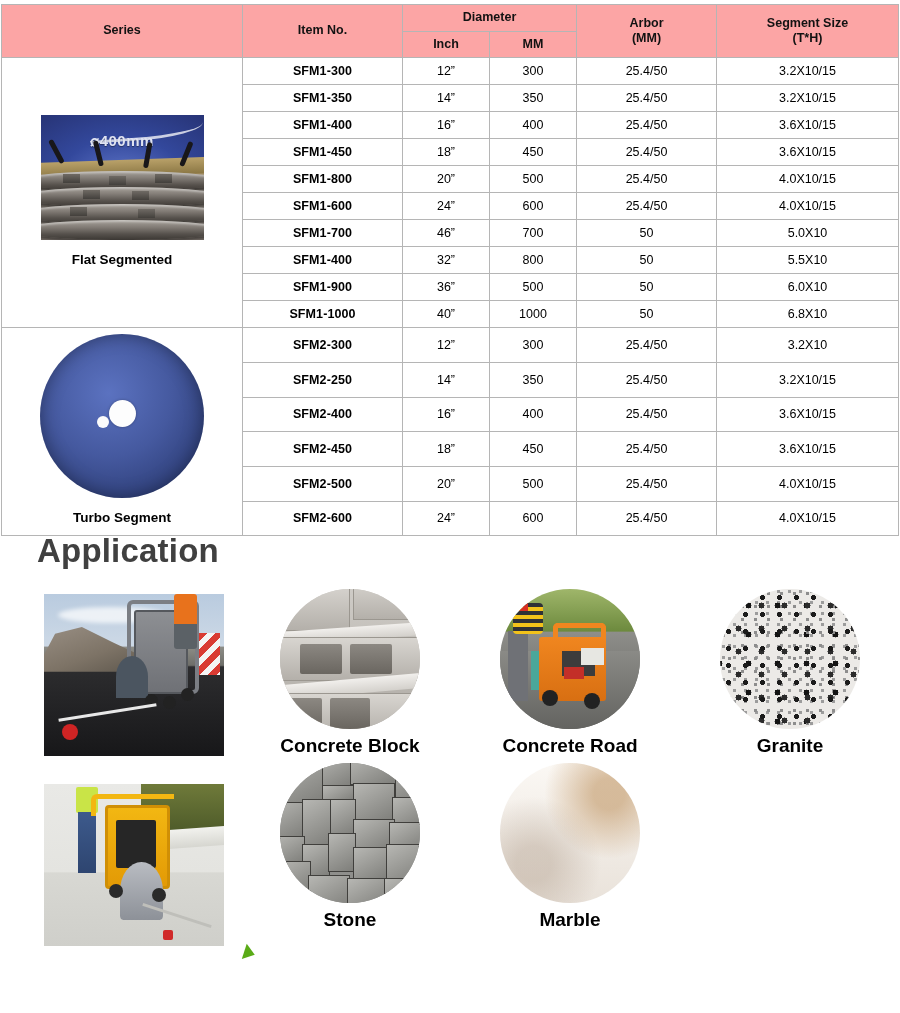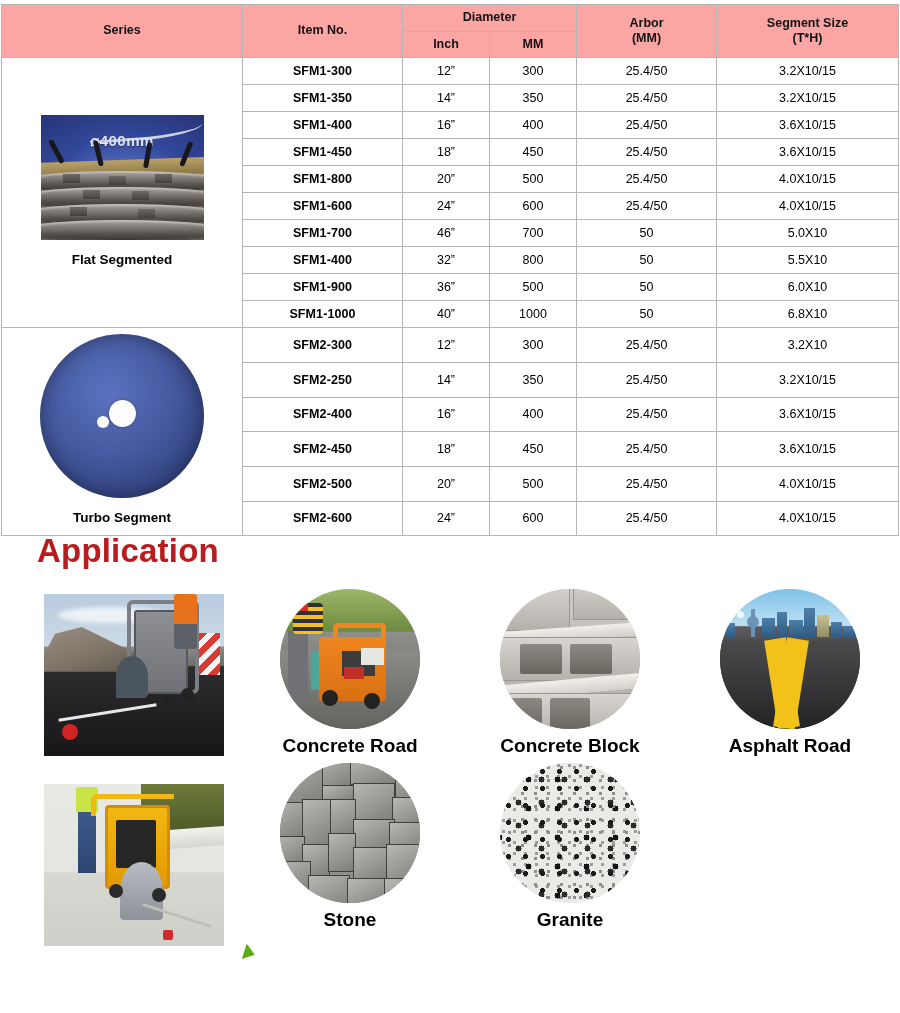--- a/index.html
+++ b/index.html
@@ -121,21 +121,21 @@
     background:#fdfdfd; box-shadow: 0 0 3px rgba(0,0,0,.3);
   }
   .photo-turbo .pin {
     position:absolute; left:35%; top:50%; width:12px; height:12px;
     border-radius:50%; background:#fbfbfb;
   }
 
   
   .app-title {
     position:absolute; left:37px; top:528px;
-    color:#b91c1c; font-size:33px; font-weight:bold; letter-spacing:.2px;
+    color:#404040; font-size:33px; font-weight:bold; letter-spacing:.2px;
   }
   .app-area { position:absolute; left:0; top:585px; width:900px; height:375px; }
 
   .left-photos { position:absolute; left:44px; top:5px; width:180px; }
   .lp { width:180px; height:162px; position:relative; overflow:hidden; }
   .lp.second { margin-top:28px; }
 
   
   .scene-asphalt { background: linear-gradient(#b9cbdf 0%, #cdd9e6 32%, #8c8c86 33%, #6e6e69 44%, #2d2d2f 45%, #171719 100%); }
   .scene-asphalt .sky-cloud { position:absolute; top:8%; left:8%; width:60%; height:10%; background:rgba(255,255,255,.7); border-radius:50%; filter: blur(2px);}
@@ -475,72 +475,57 @@
         <div class="wheel2" style="left:36%;top:62%"></div>
         <div class="wheel2" style="left:60%;top:64%"></div>
         <div class="cut-line2"></div>
         <div class="red-tip"></div>
       </div>
     </div>
 
     <div class="app-grid">
 
       <div class="app-cell">
+        <div class="circle c-block">
+          <div class="blk" style="left:-6%;top:-4%;width:56%;height:34%"></div>
+          <div class="blk" style="left:52%;top:-8%;width:56%;height:30%"></div>
+          <div class="slab" style="left:-8%;top:27%;width:118%;height:9%;transform:skewY(-4deg)"></div>
+          <div class="blk" style="left:-8%;top:34%;width:118%;height:32%"></div>
+          <div class="hole" style="left:14%;top:39%;width:30%;height:22%"></div>
+          <div class="hole" style="left:50%;top:39%;width:30%;height:22%"></div>
+          <div class="slab" style="left:-10%;top:64%;width:124%;height:11%;transform:skewY(-5deg)"></div>
+          <div class="blk" style="left:-10%;top:74%;width:124%;height:30%"></div>
+          <div class="hole" style="left:2%;top:78%;width:28%;height:22%"></div>
+          <div class="hole" style="left:36%;top:78%;width:28%;height:22%"></div>
+        </div>
+        <div class="app-label">Concrete Block</div>
+      </div>
+
+      <div class="app-cell">
         <div class="circle c-croad">
           <div class="road"></div>
           <div class="leg"></div>
           <div class="vest"></div>
           <div class="helmet"></div>
           <div class="teal"></div>
           <div class="saw-frame"></div>
           <div class="saw"></div>
           <div class="eng"></div>
           <div class="eng2"></div>
           <div class="red"></div>
           <div class="wh" style="left:30%;top:72%"></div>
           <div class="wh" style="left:60%;top:74%"></div>
         </div>
         <div class="app-label">Concrete Road</div>
       </div>
 
+
       <div class="app-cell">
-        <div class="circle c-block">
-          <div class="blk" style="left:-6%;top:-4%;width:56%;height:34%"></div>
-          <div class="blk" style="left:52%;top:-8%;width:56%;height:30%"></div>
-          <div class="slab" style="left:-8%;top:27%;width:118%;height:9%;transform:skewY(-4deg)"></div>
-          <div class="blk" style="left:-8%;top:34%;width:118%;height:32%"></div>
-          <div class="hole" style="left:14%;top:39%;width:30%;height:22%"></div>
-          <div class="hole" style="left:50%;top:39%;width:30%;height:22%"></div>
-          <div class="slab" style="left:-10%;top:64%;width:124%;height:11%;transform:skewY(-5deg)"></div>
-          <div class="blk" style="left:-10%;top:74%;width:124%;height:30%"></div>
-          <div class="hole" style="left:2%;top:78%;width:28%;height:22%"></div>
-          <div class="hole" style="left:36%;top:78%;width:28%;height:22%"></div>
-        </div>
-        <div class="app-label">Concrete Block</div>
-      </div>
-
-      <div class="app-cell">
-        <div class="circle c-asphalt">
-          <div class="moon"></div>
-          <div class="skyline">
-            <div class="bldg" style="left:4%;width:7%;height:45%"></div>
-            <div class="tower"></div>
-            <div class="bldg" style="left:30%;width:9%;height:62%"></div>
-            <div class="bldg" style="left:41%;width:7%;height:80%"></div>
-            <div class="bldg" style="left:49%;width:10%;height:55%"></div>
-            <div class="bldg" style="left:60%;width:8%;height:92%"></div>
-            <div class="bldg" style="left:69%;width:9%;height:70%;background:linear-gradient(#c9c089,#8d8f6a)"></div>
-            <div class="bldg" style="left:79%;width:8%;height:48%"></div>
-            <div class="bldg" style="left:88%;width:9%;height:36%"></div>
-          </div>
-          <div class="road2"></div>
-          <div class="ylineA"></div>
-          <div class="ylineB"></div>
-        </div>
-        <div class="app-label">Asphalt Road</div>
+        <div class="circle c-granite"></div>
+        <div class="app-label">Granite</div>
       </div>
 
       <div class="app-cell">
         <div class="circle c-stone">
           <div class="sb" style="left:-6%;top:-4%;width:38%;height:34%"></div>
           <div class="sb" style="left:30%;top:-8%;width:22%;height:26%"></div>
           <div class="sb" style="left:50%;top:-6%;width:34%;height:22%"></div>
           <div class="sb" style="left:82%;top:-4%;width:26%;height:30%"></div>
           <div class="sb" style="left:30%;top:16%;width:24%;height:12%"></div>
           <div class="sb" style="left:52%;top:14%;width:30%;height:28%"></div>
@@ -557,22 +542,21 @@
           <div class="sb" style="left:76%;top:58%;width:30%;height:26%"></div>
           <div class="sb" style="left:-4%;top:70%;width:26%;height:24%"></div>
           <div class="sb" style="left:20%;top:80%;width:30%;height:26%"></div>
           <div class="sb" style="left:48%;top:82%;width:28%;height:24%"></div>
           <div class="sb" style="left:74%;top:82%;width:30%;height:24%"></div>
         </div>
         <div class="app-label">Stone</div>
       </div>
 
       <div class="app-cell">
-        <div class="circle c-granite"></div>
-        <div class="app-label">Granite</div>
-      </div>
-
+        <div class="circle c-marble"></div>
+        <div class="app-label">Marble</div>
+      </div>
 
     </div>
   </div>
 
   <div class="green-mark"></div>
 </div>
 
 </body></html>

